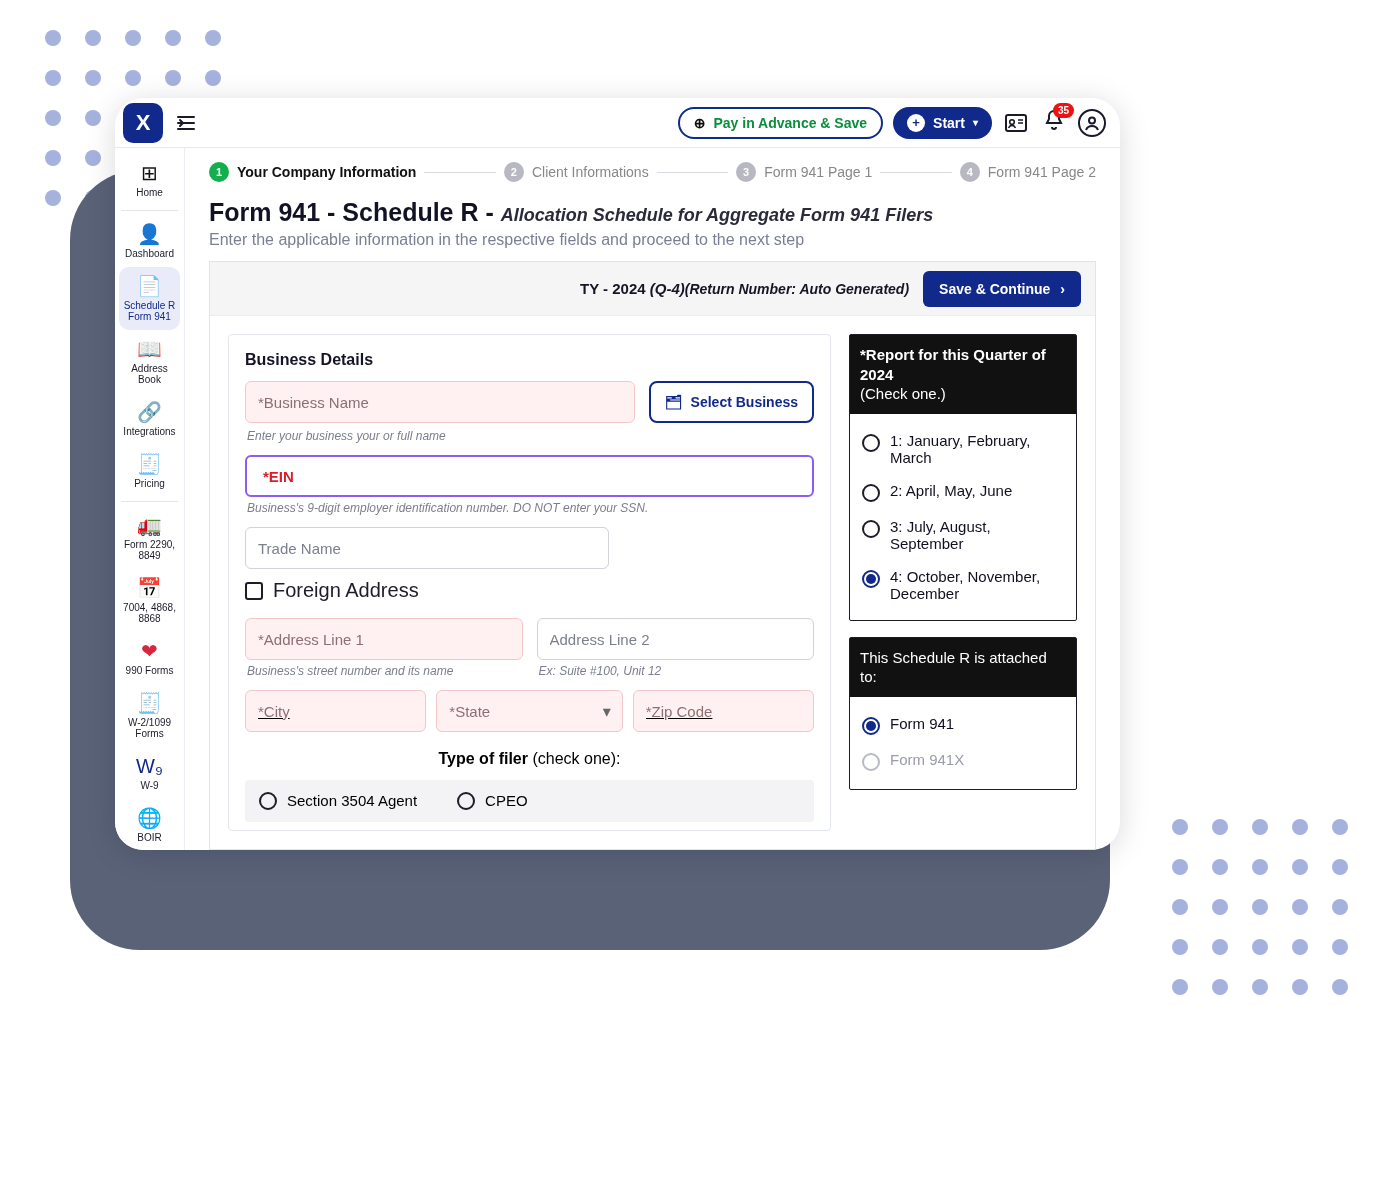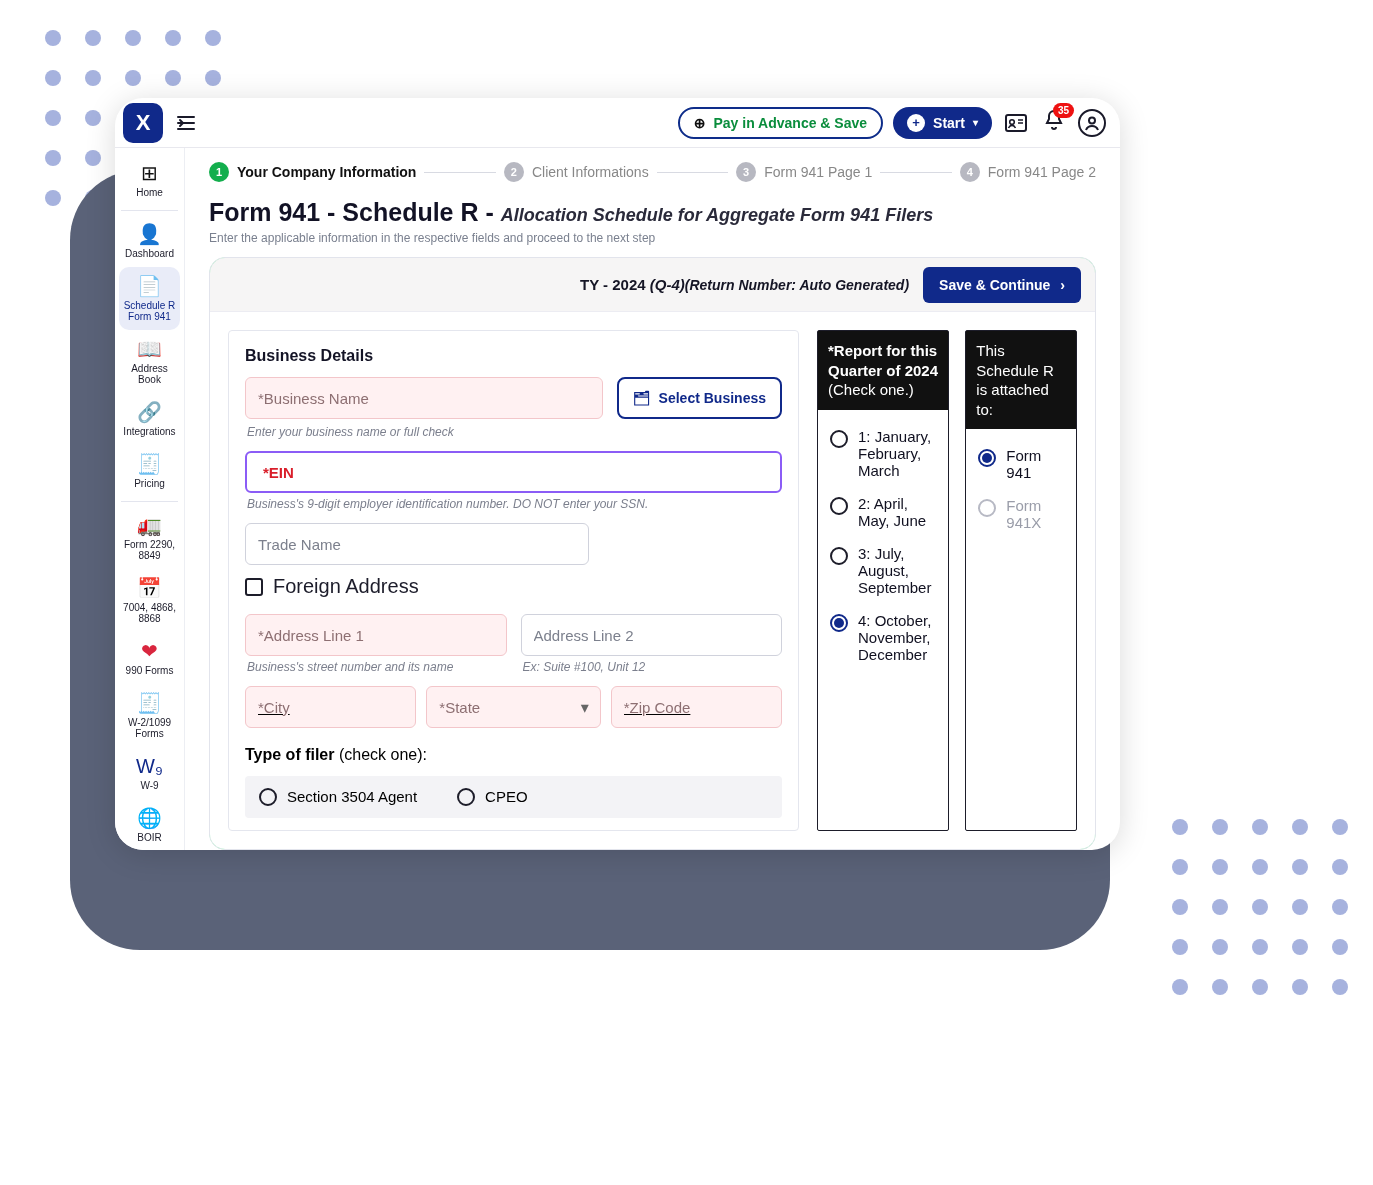--- a/index.html
+++ b/index.html
@@ -35,50 +35,50 @@
   .side-sep { height:1px; background:#e3e5ee; margin:4px 6px; }
   .main { flex:1; overflow:hidden; padding:14px 24px 0 24px; display:flex; flex-direction:column; }
   .steps { display:flex; align-items:center; gap:8px; font-size:14px; color:#888; margin-bottom:16px; }
   .step { display:flex; align-items:center; gap:8px; }
   .step-num { width:20px; height:20px; border-radius:50%; background:#b7b8c1; color:#fff; display:flex; align-items:center; justify-content:center; font-size:11px; font-weight:700; }
   .step.active .step-num { background:#13ae4d; }
   .step.active .step-lbl { color:#111; font-weight:700; }
   .step-line { flex:1; height:1px; background:#d8dae2; }
   .page-title { font-size:25px; font-weight:800; color:#121225; }
   .page-title .sub { font-style:italic; font-weight:600; font-size:18px; color:#2a2a3a; }
-  .page-desc { color:#7a808f; font-size:12px; margin-top:4px; }
-  .form-shell { flex:1; margin-top:12px; border:1px solid #e2e4ec; border-radius:16px; background:#86efac; overflow:hidden; display:flex; flex-direction:column; }
+  .page-desc { color:#7a808f; font-size:16px; margin-top:4px; }
+  .form-shell { flex:1; margin-top:12px; border:1px solid #e2e4ec; border-radius:0; background:#86efac; overflow:hidden; display:flex; flex-direction:column; }
   .form-bar { height:54px; display:flex; align-items:center; justify-content:flex-end; gap:14px; padding:0 14px; background:#f6f5f5; border-bottom:1px solid #ececf2; }
   .form-bar-txt { font-weight:800; color:#151525; font-size:15px; }
   .form-bar-txt i { font-style:italic; }
   .form-bar-txt .rn { font-style:italic; font-weight:600; font-size:14px; }
   .save-cont { background:#10298a; color:#fff; height:36px; padding:0 16px; border-radius:6px; display:flex; align-items:center; gap:10px; font-weight:700; font-size:14px; cursor:pointer; }
   .form-body { flex:1; padding:18px; display:flex; gap:18px; overflow:hidden; background:#fff; }
   .left-col { flex:1; border:1px solid #e4e6ee; border-radius:4px; padding:16px; overflow:hidden; }
-  .right-col { width:260px; display:flex; flex-direction:row; gap:16px; }
+  .right-col { width:228px; display:flex; flex-direction:column; gap:16px; }
   .sec-title { font-size:16px; font-weight:800; color:#141426; margin-bottom:12px; }
   .field-row { display:flex; gap:14px; margin-bottom:6px; }
   .input { height:42px; border:1px solid #d0d2dc; border-radius:6px; padding:0 12px; font-size:15px; color:#333; background:#fff; width:100%; }
   .input::placeholder { color:#7c808d; }
   .input.req { background:#fff1f2; border-color:#f3c6ca; }
   .input.req::placeholder { color:#8d6f72; }
   .input.error { border:2px solid #8b5cf6; background:#fff;padding-left:16px; }
   .input.error::placeholder { color:#d91e2a; font-weight:600; }
   .hint { font-size:12px; font-style:italic; color:#7b7f8d; margin:4px 0 12px 2px; }
   .err-txt { font-size:13px; color:#d91e2a; margin:4px 0 2px 4px; }
   .select-biz { height:42px; padding:0 14px; border:2px solid #10298a; border-radius:8px; color:#10298a; font-weight:700; font-size:14px; display:flex; align-items:center; gap:8px; cursor:pointer; background:#fff; }
   .chk-row { display:flex; align-items:center; gap:10px; margin:10px 0 16px; font-size:20px; color:#1c1c2a; }
   .chk-row .chk { width:18px; height:18px; border:2px solid #1d1d2a; border-radius:3px; }
   .two-col { display:flex; gap:14px; }
   .two-col > div { flex:1; }
   .three-col { display:flex; gap:10px;text-decoration:underline; }
   .three-col .input { flex:1; }
   .three-col .state { flex:1.2; position:relative; }
   .three-col .state::after { content:'▾'; position:absolute; right:12px; top:12px; color:#666; pointer-events:none; }
-  .filer-title { font-size:16px; font-weight:800; margin-top:18px; }
+  .filer-title { font-size:16px; font-weight:800; margin-top:18px;text-align:center; }
   .filer-title .thin { font-weight:400; }
   .radio-row { display:flex; gap:40px; margin-top:12px; background:#f3f3f6; padding:12px 14px; border-radius:4px; }
   .radio-opt { display:flex; align-items:flex-start; gap:10px; font-size:15px; }
   .radio { width:18px; height:18px; border:2px solid #1d1d2a; border-radius:50%; display:inline-block; }
   .panel { border:1px solid #1d1d2a; border-radius:2px; padding:10px; }
   .panel-head { background:#111; color:#fff; padding:10px; font-size:15px; line-height:1.3; margin:-10px -10px 10px -10px; }
   .panel-head b { font-weight:800; }
   .panel-head .ck { font-weight:400; }
   .qopt { display:flex; align-items:flex-start; gap:10px; font-size:15px; color:#101020; padding:8px 2px; }
   .qopt.disabled { color:#9a9da9; }
@@ -290,21 +290,21 @@
           <div class="left-col">
             <div class="sec-title">Business Details</div>
 
             <div class="field-row">
               <input class="input req" style="flex: 1 1 0%;" placeholder="*Business Name">
               <div class="select-biz">
                 <span>🗂</span>
                 <span>Select Business</span>
               </div>
             </div>
-            <div class="hint">Enter your business name or full check</div>
+            <div class="hint">Enter your business your or full name</div>
 
             <input class="input error" placeholder="*EIN" style="">
             <div class="hint">Business's 9-digit employer identification number. DO NOT enter your SSN.</div>
 
             <input class="input" style="width: 64%;" placeholder="Trade Name">
 
             <div class="chk-row">
               <span class="chk"></span>
               <span>Foreign Address</span>
             </div>

